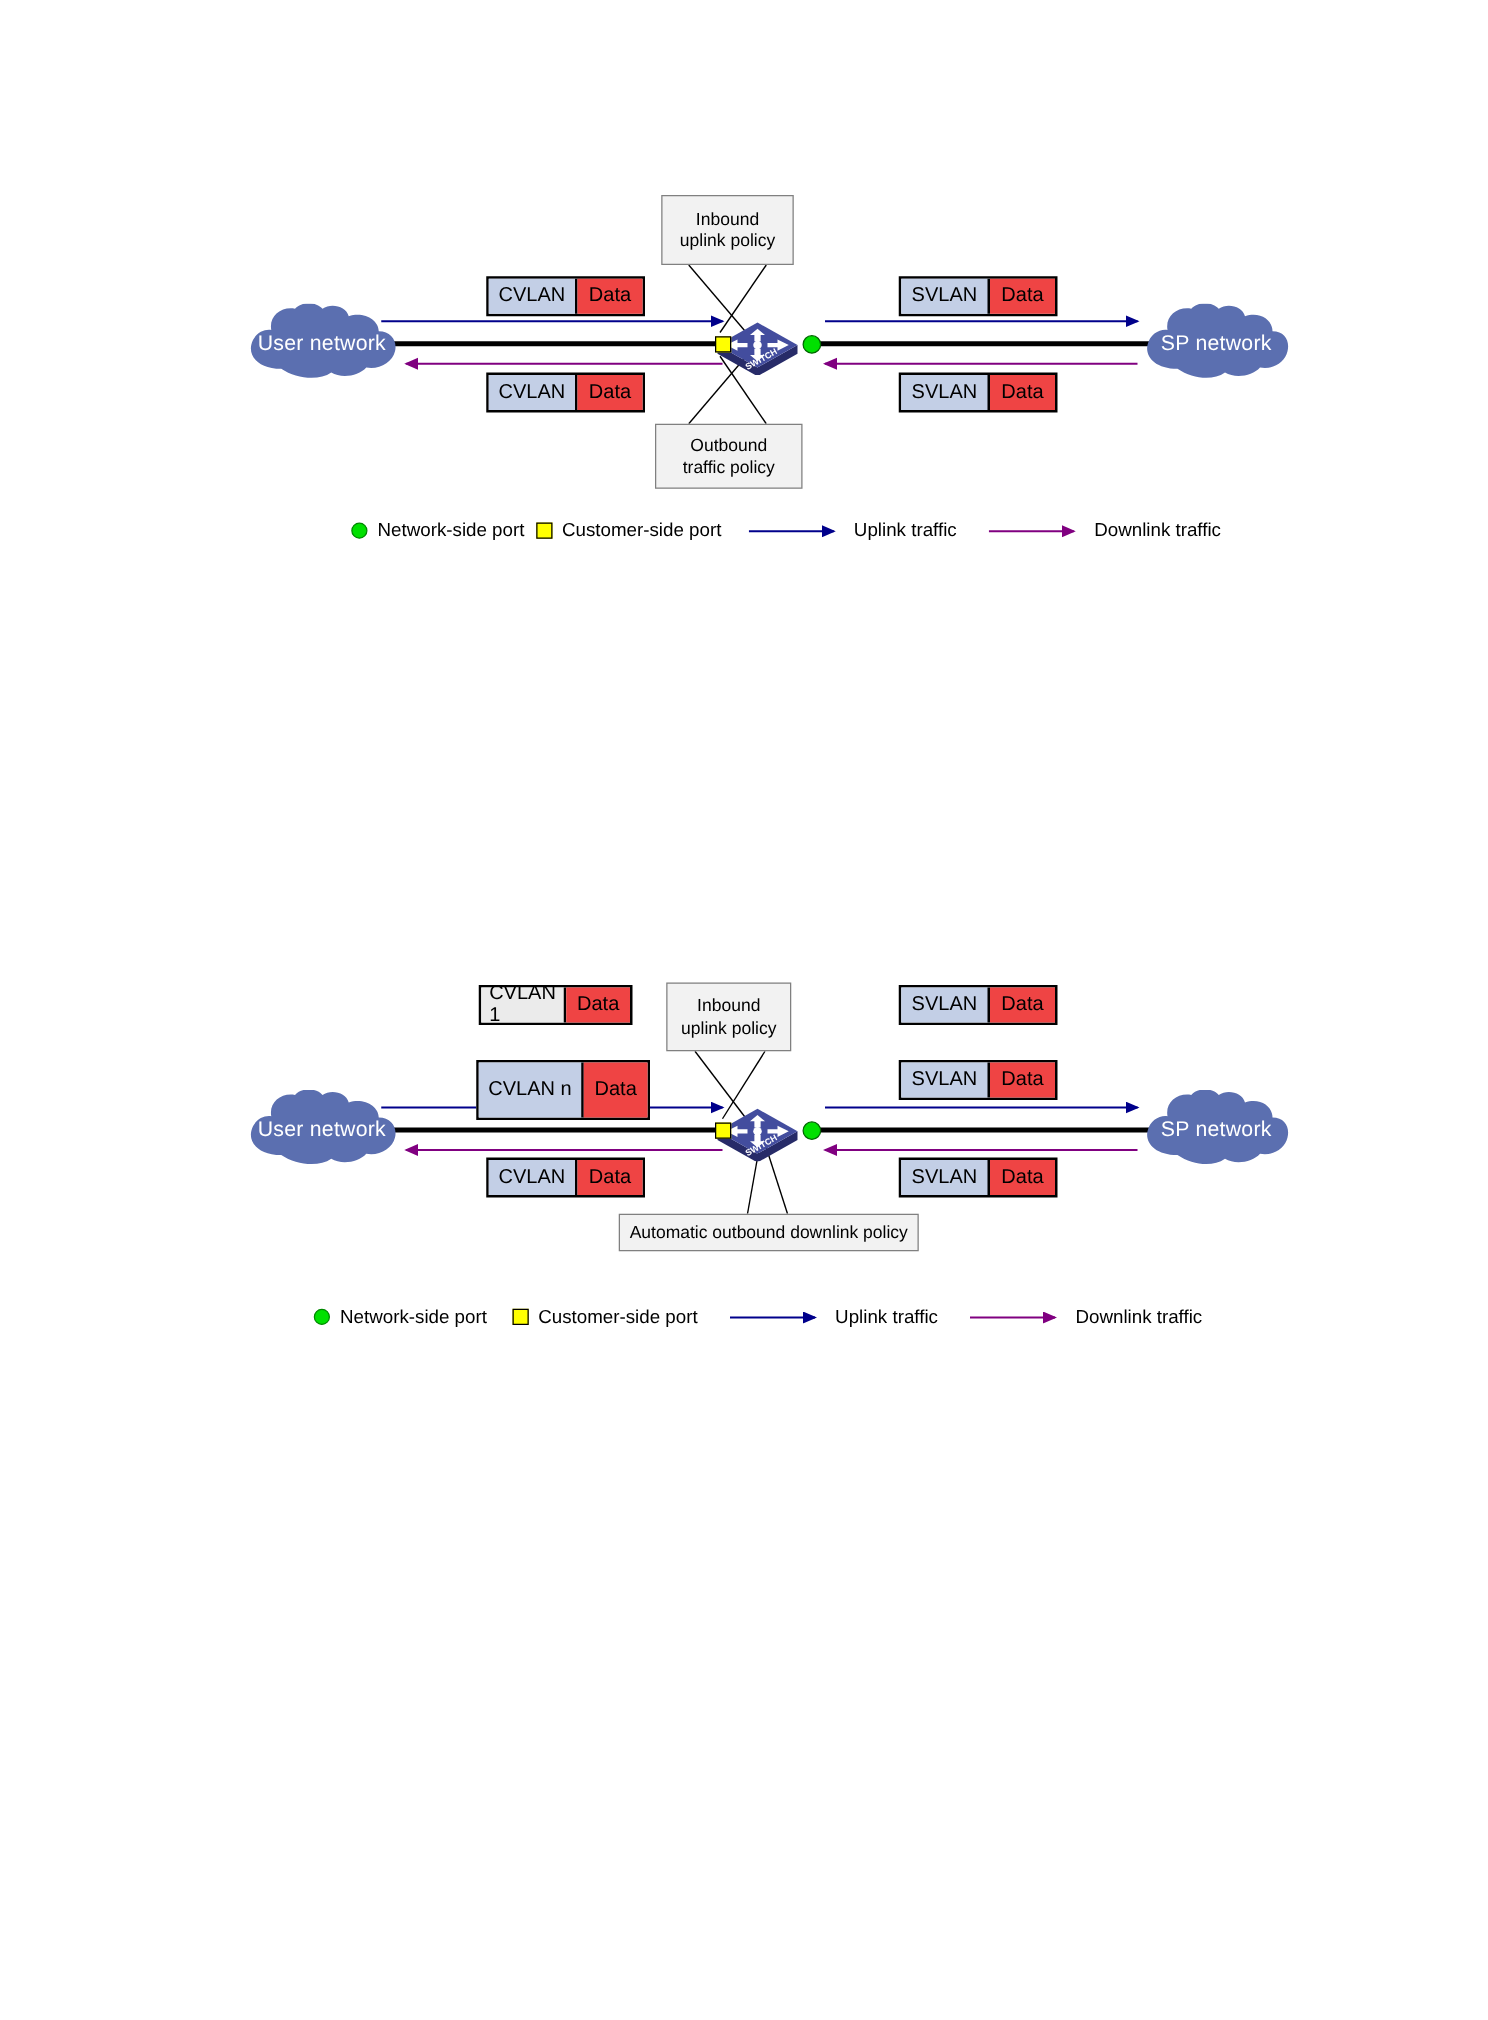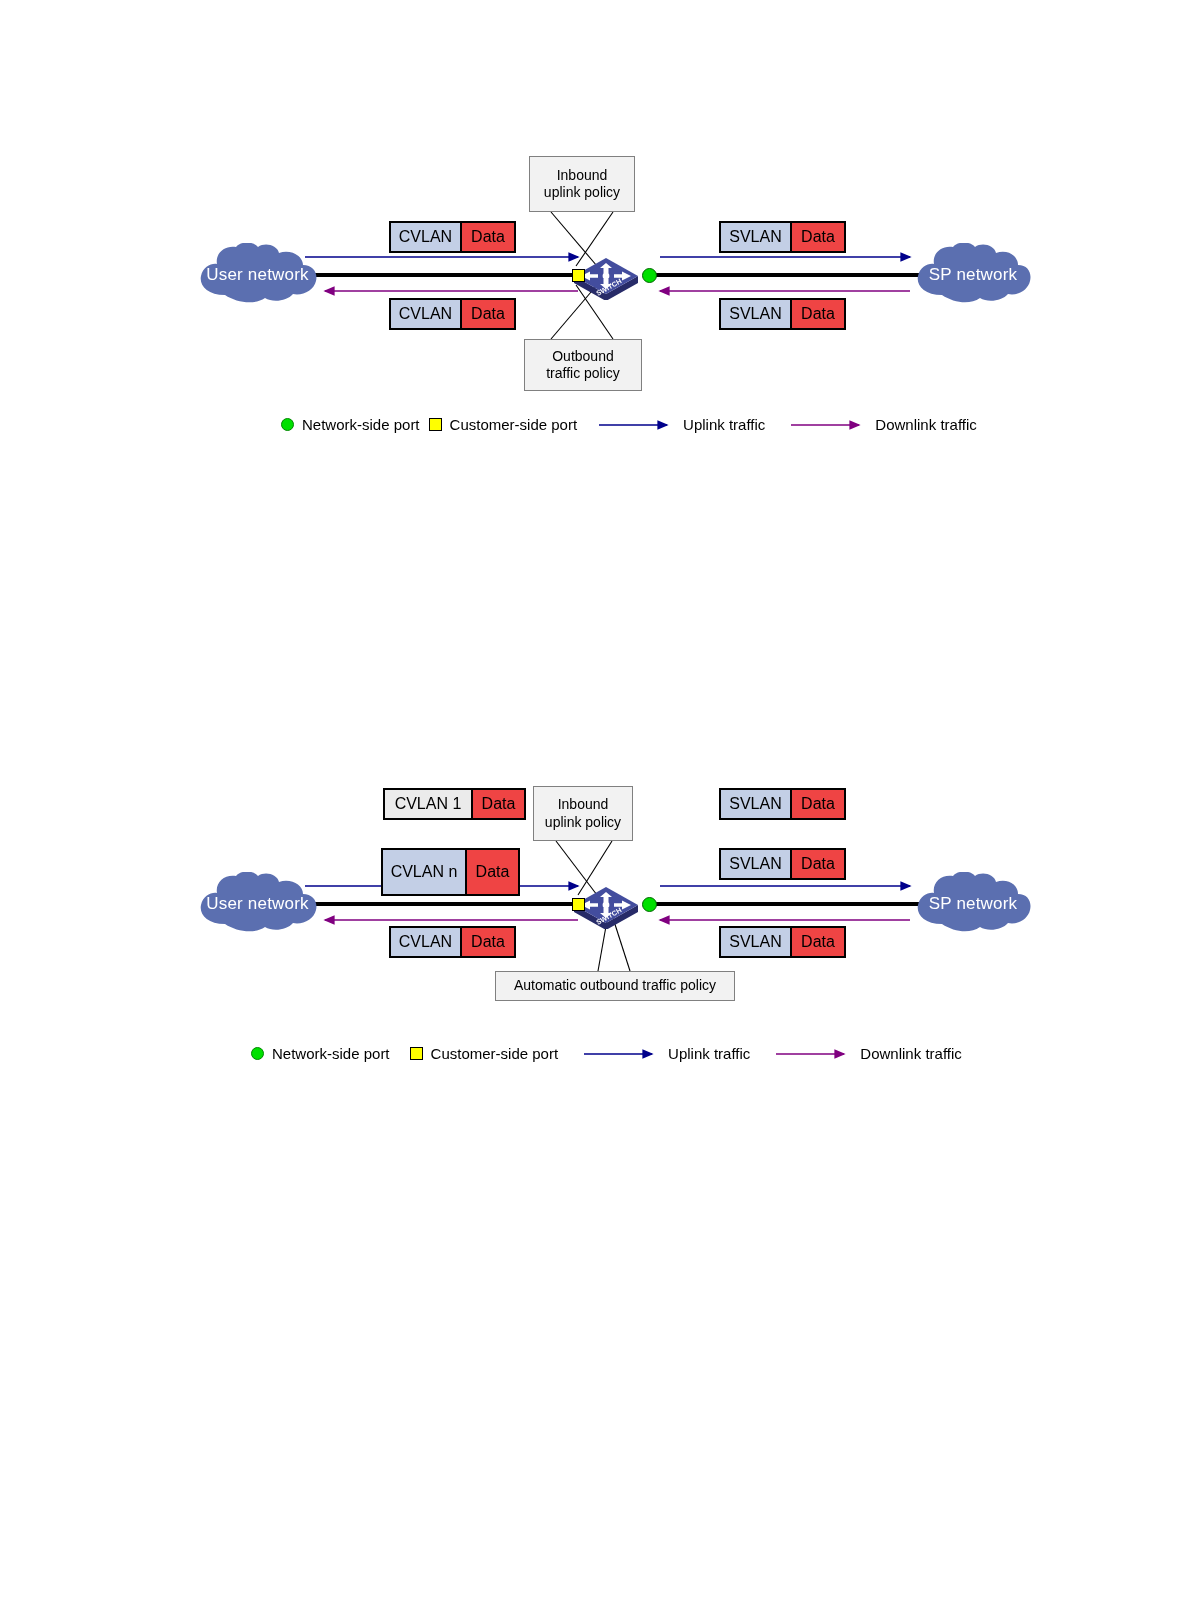--- a/index.html
+++ b/index.html
@@ -358,25 +358,25 @@
     <div class="port-square" style="left:572px;top:898px;"></div>
     <div class="port-circle" style="left:642px;top:897px;"></div>
 
     <div class="callout" style="left:533px;top:786px;width:100px;height:55px;">
       <span>
         <span>Inbound</span><br>
         <span>uplink policy</span>
       </span>
     </div>
     <div class="callout" style="left:495px;top:971px;width:240px;height:30px;">
-      <span>Automatic outbound traffic policy</span>
+      <span>Automatic outbound downlink policy</span>
     </div>
 
     <div class="packet" style="left:383px;top:788px;height:32px;">
-      <span class="vlan fill-grey" style="width:88px;">CVLAN 1</span>
+      <span class="vlan fill-grey" style="width:68px;">CVLAN 1</span>
       <span class="data" style="width:51px;">Data</span>
     </div>
     <div class="packet" style="left:381px;top:848px;height:48px;">
       <span class="vlan fill-blue" style="width:84px;">CVLAN n</span>
       <span class="data" style="width:51px;">Data</span>
     </div>
     <div class="packet" style="left:389px;top:926px;height:32px;">
       <span class="vlan fill-blue" style="width:71px;">CVLAN</span>
       <span class="data" style="width:52px;">Data</span>
     </div>

